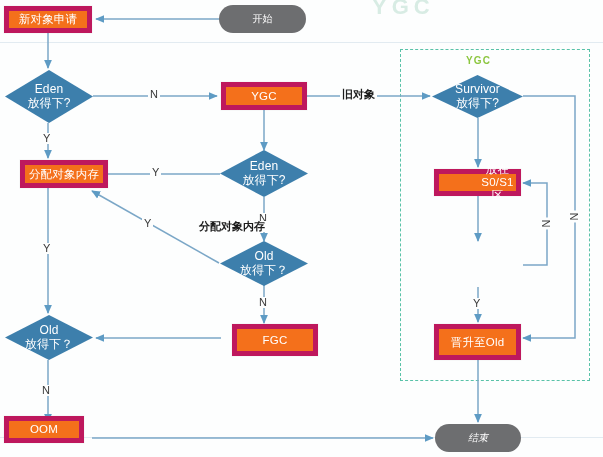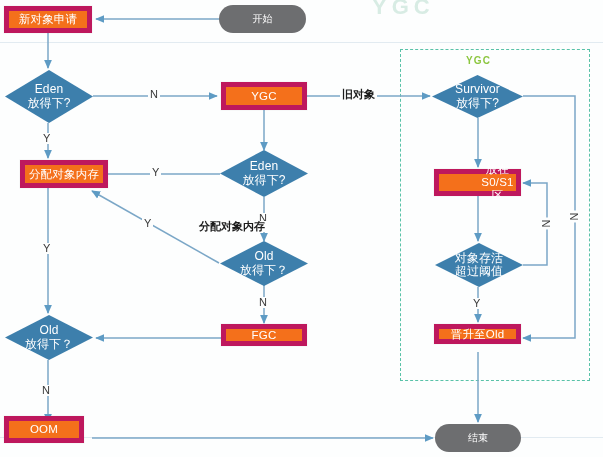--- a/index.html
+++ b/index.html
@@ -208,21 +208,21 @@
   </div>
 
   <div class="diamond-wrap" style="left:220px; top:241px; width:88px; height:45px;">
     <svg width="88" height="45" viewBox="0 0 88 45" xmlns="http://www.w3.org/2000/svg">
       <polygon points="44,0 88,22.5 44,45 0,22.5" fill="#3d7fac"></polygon>
     </svg>
     <div class="diamond-label">Old
 放得下？</div>
   </div>
 
-  <div class="node proc" style="left:221px; top:324px; width:86px; height:22px;">FGC</div>
+  <div class="node proc" style="left:232px; top:324px; width:86px; height:32px;">FGC</div>
 
   <div class="diamond-wrap" style="left:5px; top:315px; width:88px; height:45px;">
     <svg width="88" height="45" viewBox="0 0 88 45" xmlns="http://www.w3.org/2000/svg">
       <polygon points="44,0 88,22.5 44,45 0,22.5" fill="#3d7fac"></polygon>
     </svg>
     <div class="diamond-label">Old
 放得下？</div>
   </div>
 
   <div class="node proc" style="left:4px; top:416px; width:80px; height:27px;">OOM</div>
@@ -230,31 +230,24 @@
   <div class="diamond-wrap" style="left:432px; top:75px; width:91px; height:43px;">
     <svg width="91" height="43" viewBox="0 0 91 43" xmlns="http://www.w3.org/2000/svg">
       <polygon points="45.5,0 91,21.5 45.5,43 0,21.5" fill="#3d7fac"></polygon>
     </svg>
     <div class="diamond-label">Survivor
 放得下?</div>
   </div>
 
   <div class="node proc" style="left:434px; top:169px; width:87px; height:27px;padding-left:40px;">放在S0/S1区</div>
 
-  <div class="diamond-wrap" style="left:435px; top:243px; width:88px; height:44px;">
-    <svg width="88" height="44" viewBox="0 0 88 44" xmlns="http://www.w3.org/2000/svg">
-      <polygon points="44,0 88,22 44,44 0,22" fill="#3d7fac"></polygon>
-    </svg>
-    <div class="diamond-label">对象存活
-超过阈值</div>
-  </div>
-
-  <div class="node proc" style="left:434px; top:324px; width:87px; height:20px;">晋升至Old</div>
-
-  <div class="node term" style="left:435px; top:424px; width:86px; height:28px;">结束</div>
+
+  <div class="node proc" style="left:434px; top:324px; width:87px; height:36px;">晋升至Old</div>
+
+  <div class="node term" style="left:435px; top:424px; width:86px; height:28px;font-style:italic;">结束</div>
 
   <div class="elabel" style="left:148px; top:89px;">N</div>
   <div class="elabel" style="left:41px; top:133px;">Y</div>
   <div class="elabel" style="left:150px; top:167px;">Y</div>
   <div class="elabel" style="left:257px; top:213px;">N</div>
   <div class="elabel" style="left:142px; top:218px;">Y</div>
   <div class="elabel" style="left:257px; top:297px;">N</div>
   <div class="elabel" style="left:41px; top:243px;">Y</div>
   <div class="elabel" style="left:40px; top:385px;">N</div>
   <div class="elabel cn" style="left:197px; top:221px;">分配对象内存</div>

